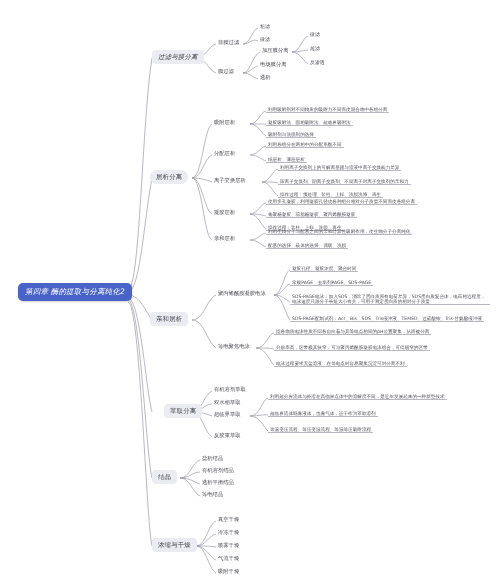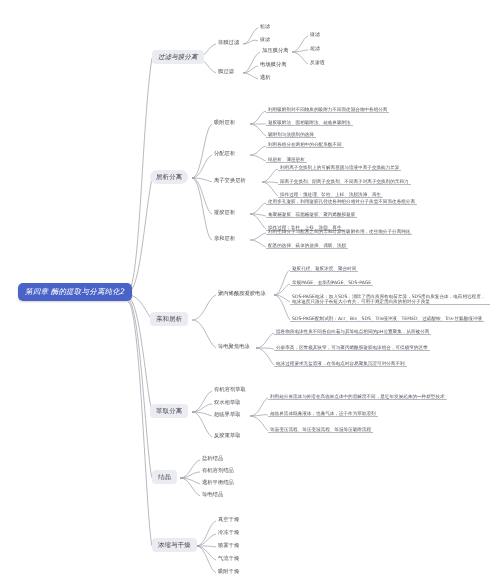--- a/index.html
+++ b/index.html
@@ -162,21 +162,21 @@
   <div class="node desc ul" style="left:290px;top:265px;">凝胶孔径、凝胶浓度、聚合时间</div>
   <div class="node desc ul" style="left:290px;top:279px;">常规PAGE、去垢剂PAGE、SDS-PAGE</div>
   <div class="node desc ul" style="left:290px;top:293px;width:200px;white-space:normal;">SDS-PAGE电泳：加入SDS，消除了蛋白质原有电荷差异，SDS蛋白质复合体，电荷相近程度，电泳速度只跟分子长短大小有关，可用于测定蛋白质的相对分子质量</div>
   <div class="node desc ul" style="left:290px;top:315px;">SDS-PAGE配制试剂：Acr、Bis、SDS、Tris缓冲液、TEMED、过硫酸铵、Tris-甘氨酸缓冲液</div>
 
   <div class="node lvl2" style="left:216px;top:343px;">等电聚焦电泳</div>
   <div class="node desc ul" style="left:274px;top:328px;">据各物质电泳性质不同各自向着与其等电点相同的pH位置聚集，从而被分离</div>
   <div class="node desc ul" style="left:274px;top:344px;">分辨率高，区带极其狭窄，可与聚丙烯酰胺凝胶电泳组合，可得极窄的区带</div>
   <div class="node desc ul" style="left:274px;top:360px;">电泳过程要求无盐溶液，在等电点时容易聚集沉淀可对分离不利</div>
 
-  <div class="node lvl1" style="left:150px;top:404px;">萃取分离</div>
+  <div class="node lvl1" style="left:164px;top:404px;">萃取分离</div>
 
   <div class="node lvl2" style="left:212px;top:386px;">有机溶剂萃取</div>
   <div class="node lvl2" style="left:212px;top:399px;">双水相萃取</div>
   <div class="node lvl2" style="left:212px;top:411px;">超临界萃取</div>
   <div class="node desc ul" style="left:268px;top:393px;">利用超分界流体与外溶在高临界点体中的溶解度不同，是近年发展起来的一种新型技术</div>
   <div class="node desc ul" style="left:268px;top:410px;">超临界流体既像液体，也像气体，适于作为萃取溶剂</div>
   <div class="node desc ul" style="left:268px;top:426px;">等温变压流程、等压变温流程、等温等压吸附流程</div>
   <div class="node lvl2" style="left:212px;top:432px;">反胶束萃取</div>
 
   <div class="node lvl1" style="left:152px;top:470px;">结晶</div>

